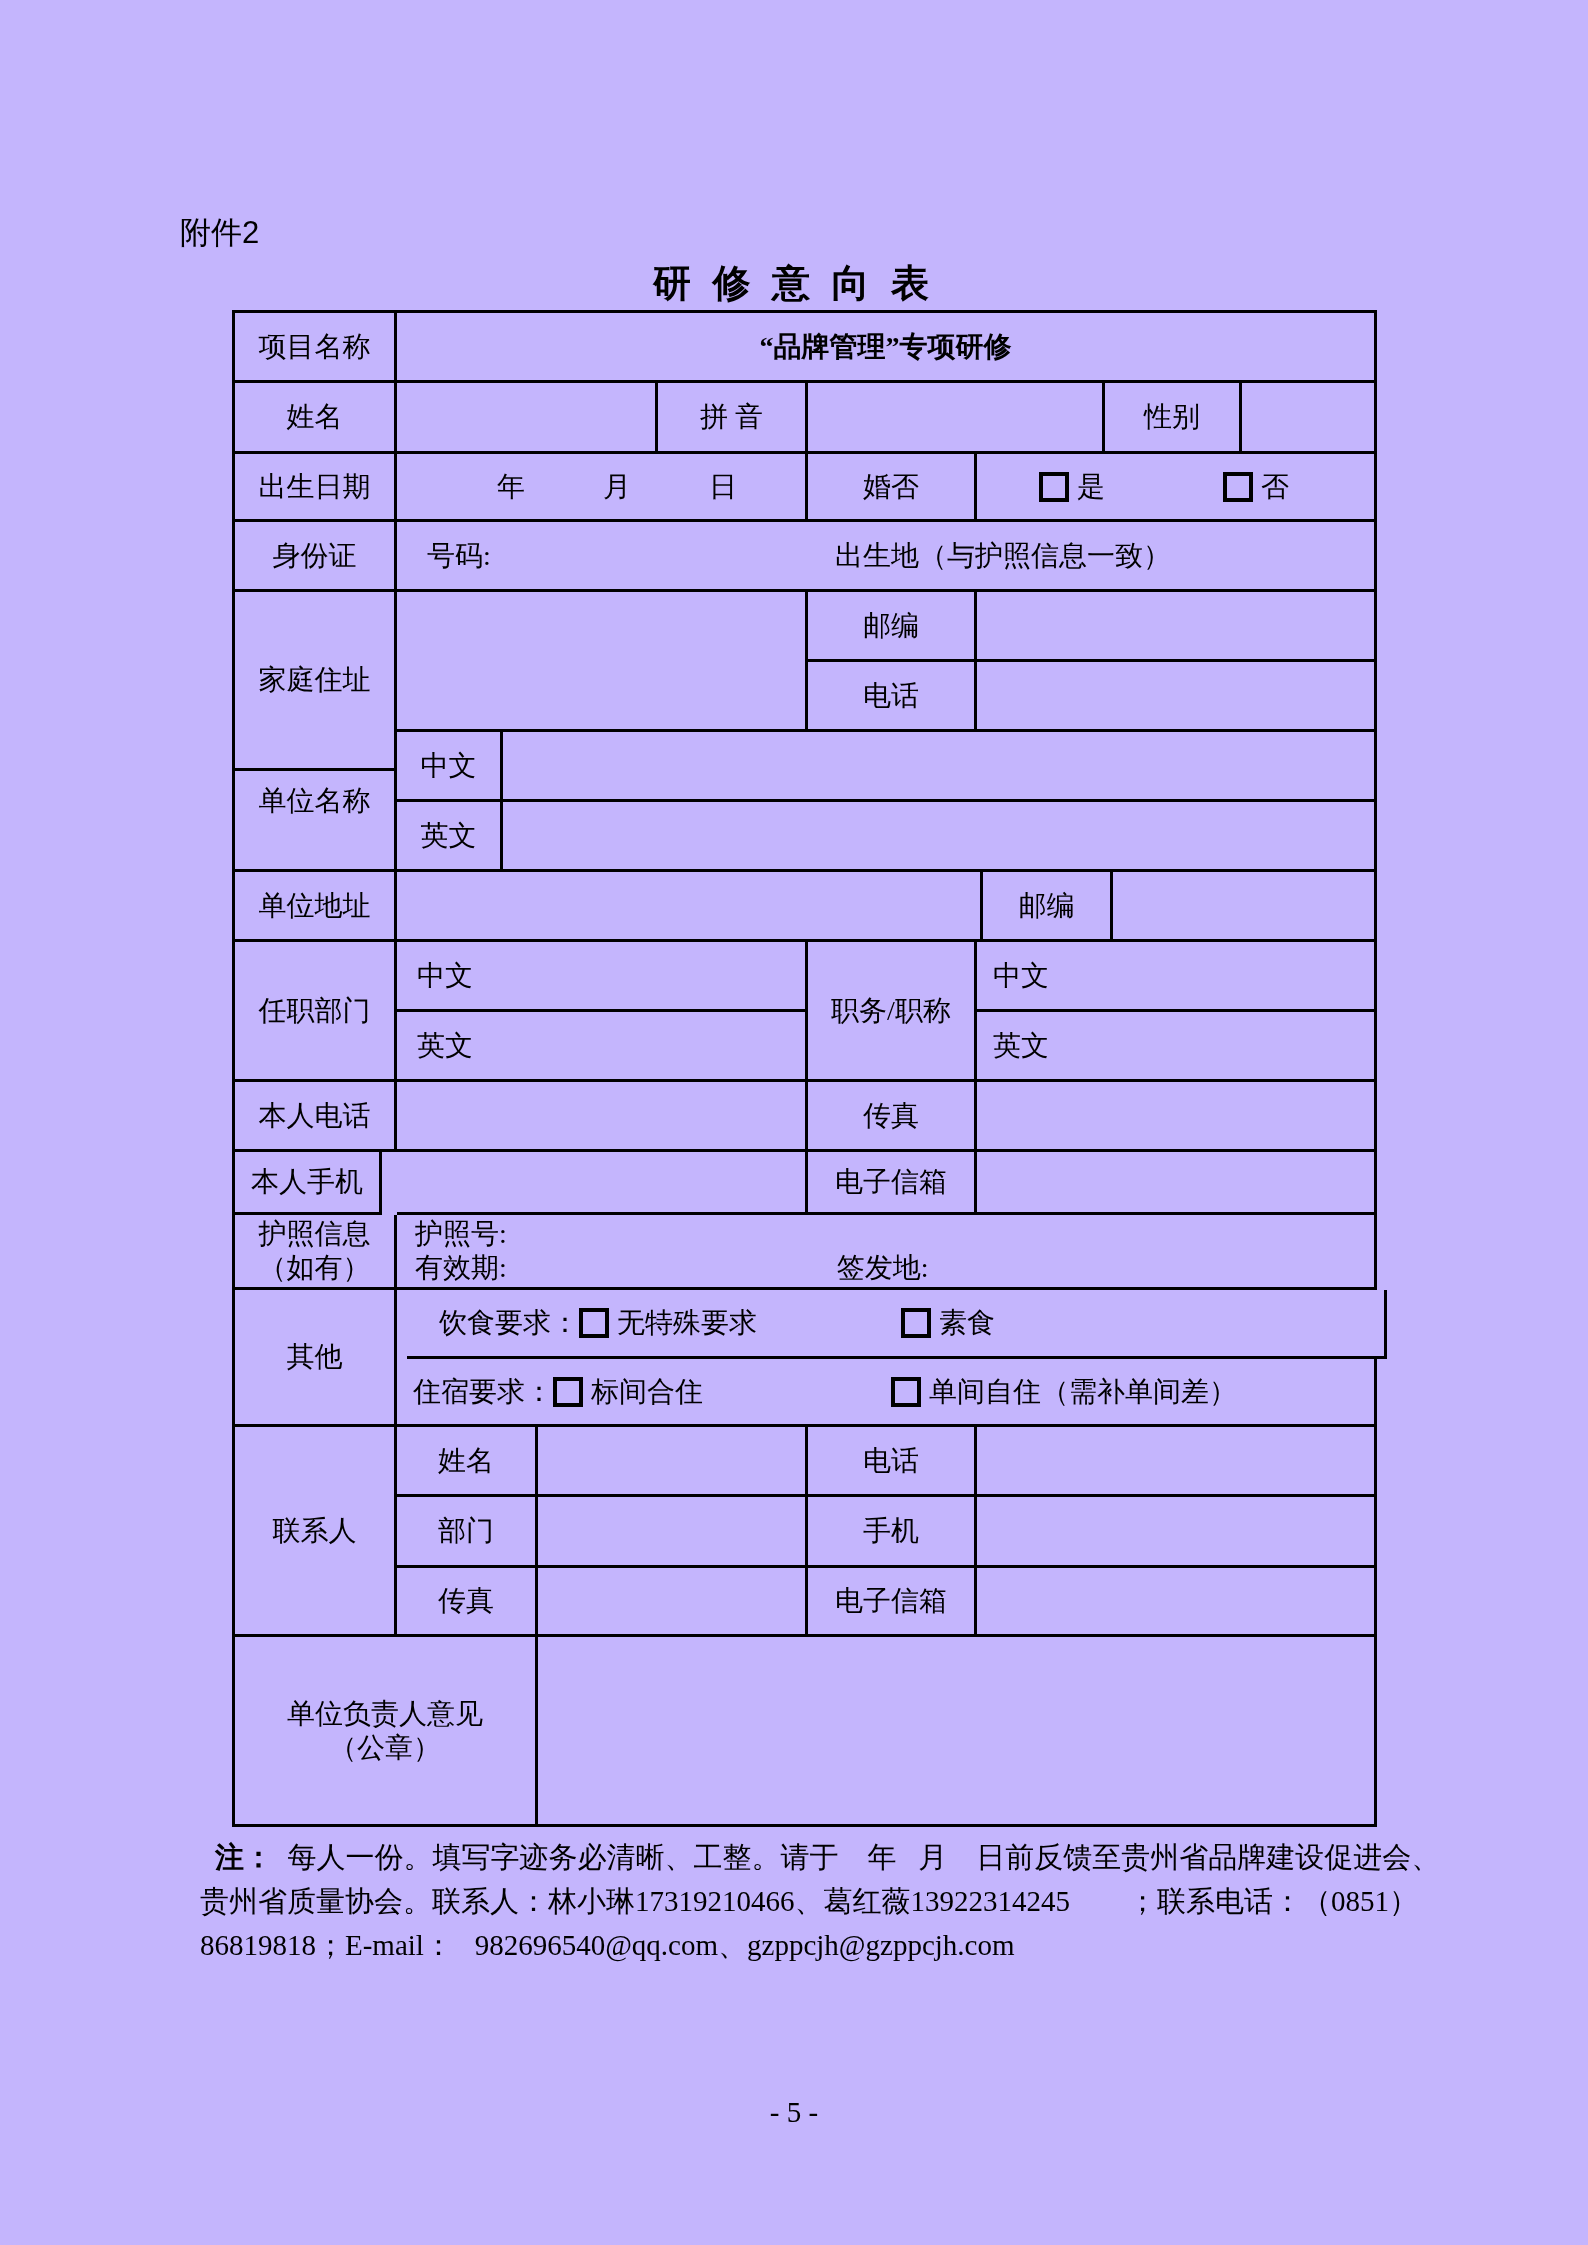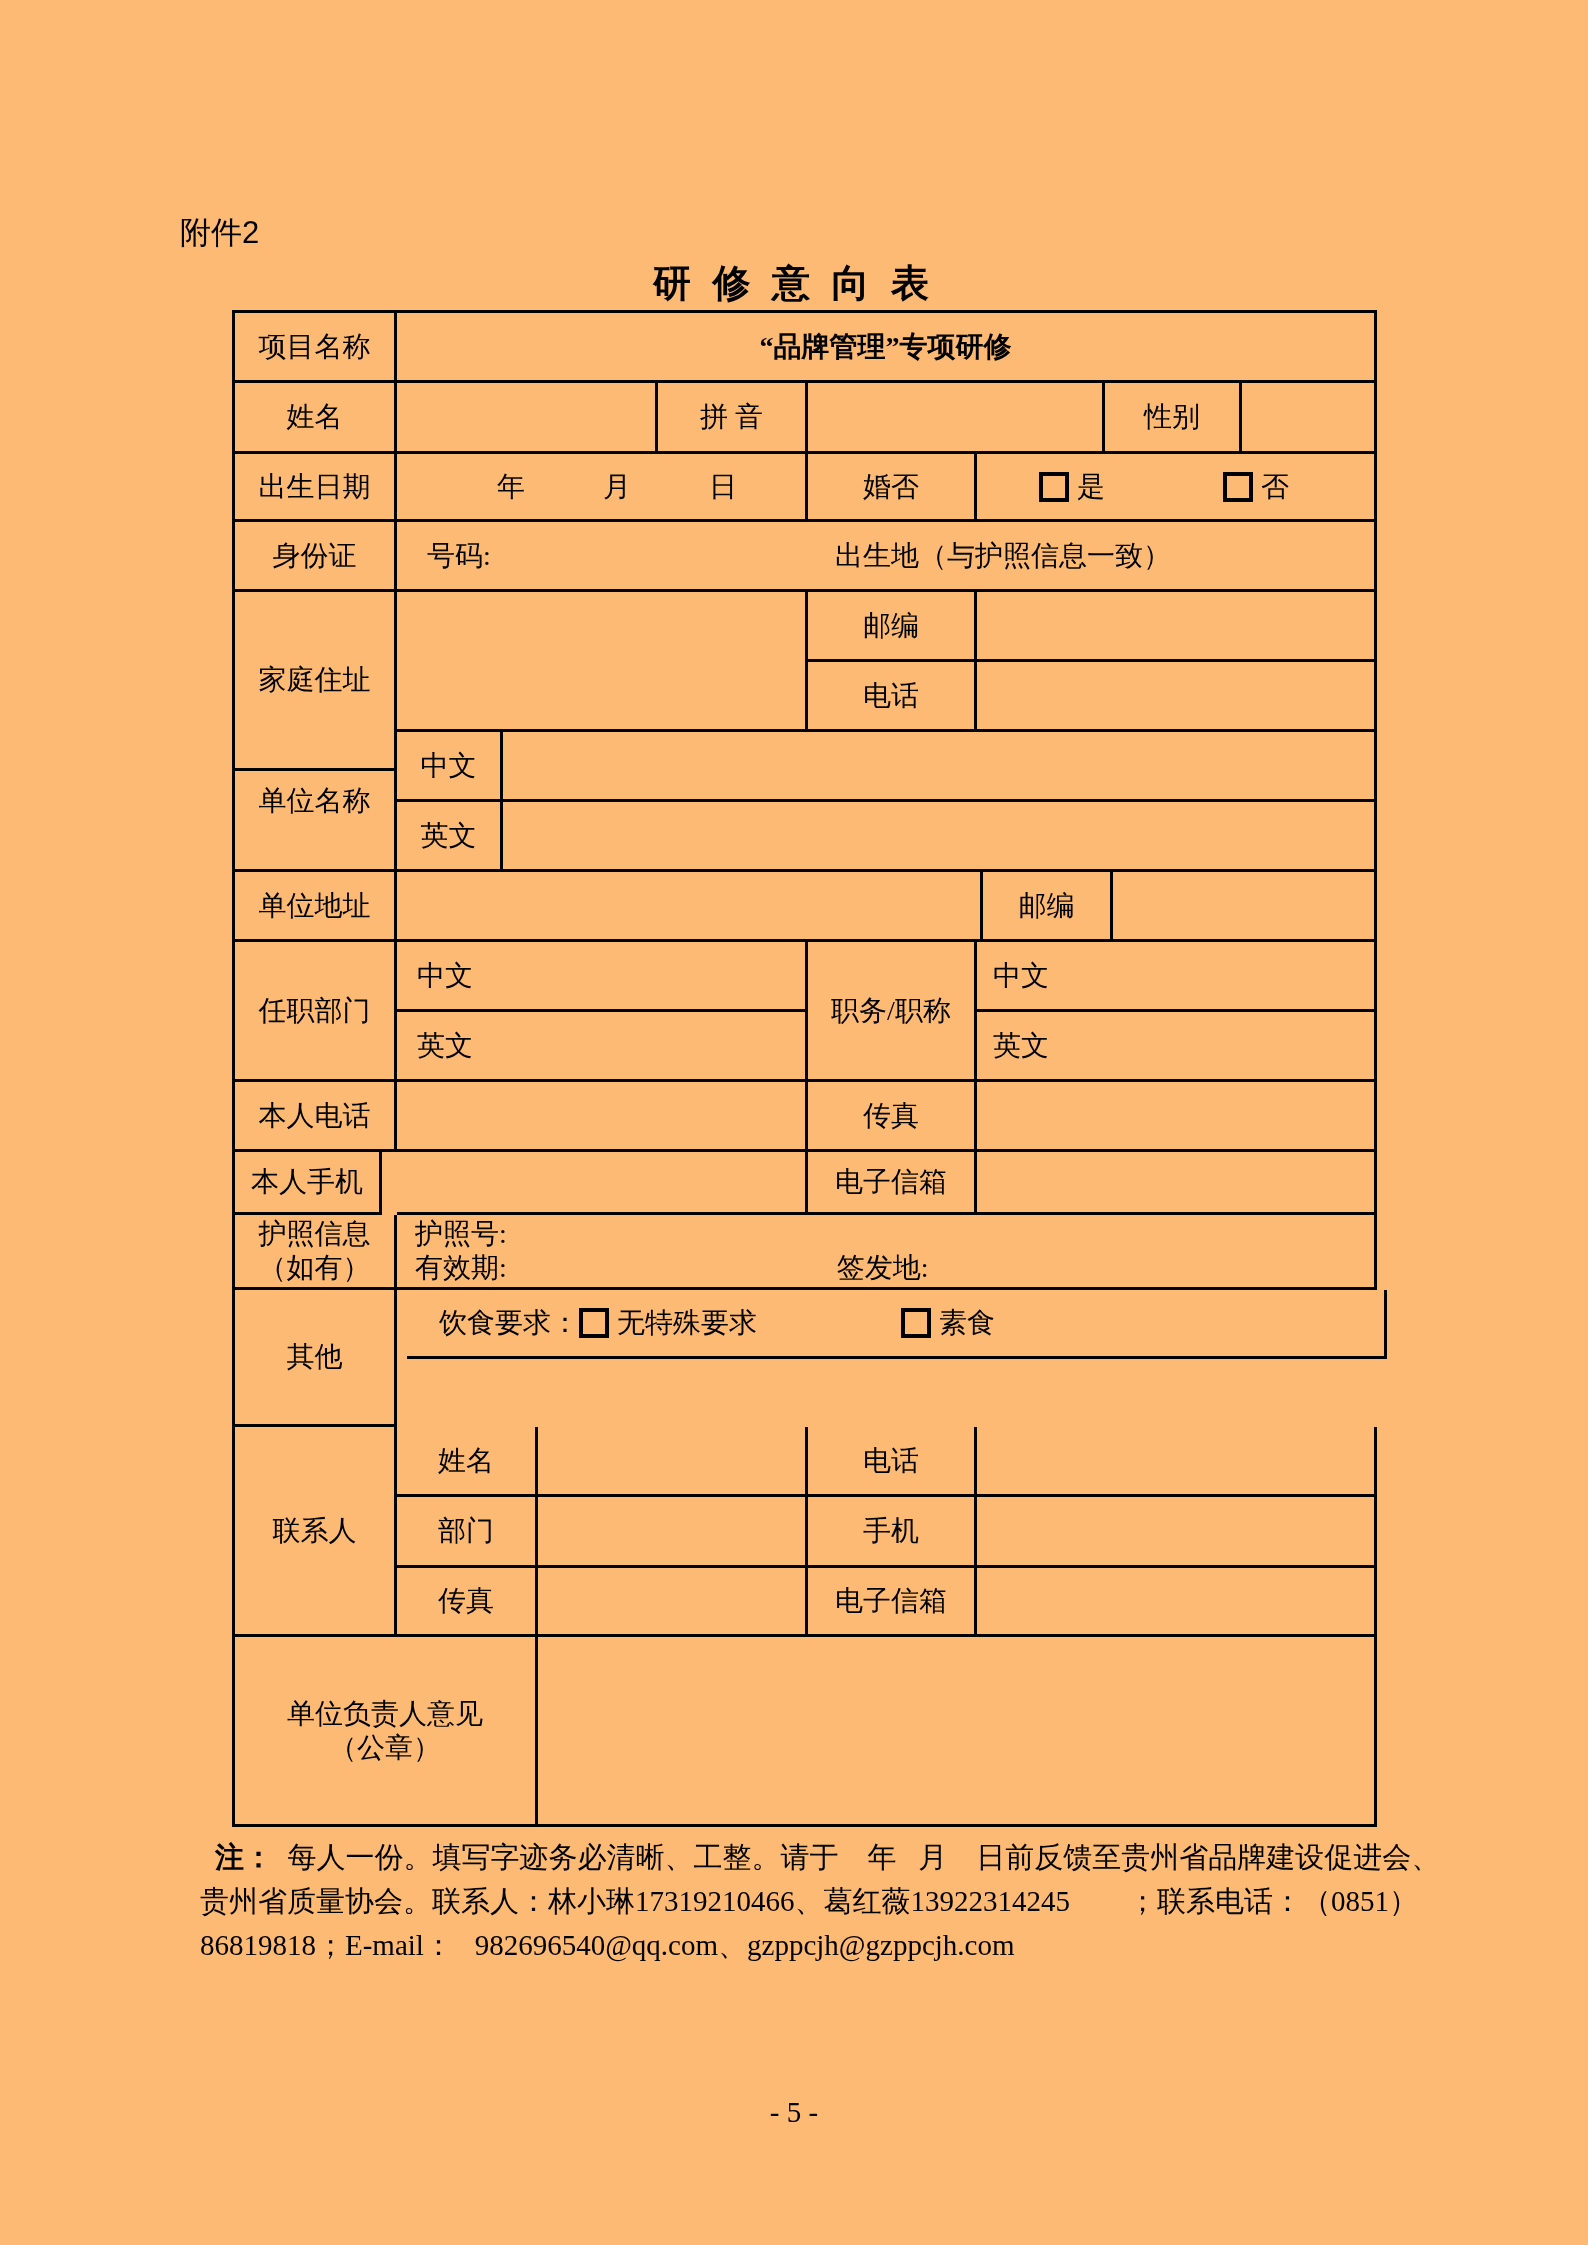--- a/index.html
+++ b/index.html
@@ -1,17 +1,17 @@
 <!DOCTYPE html>
 <html><head>
 <meta charset="utf-8">
 <style>
   html,body{margin:0;padding:0;background:#888;}
   .page{
-    position:relative;width:1588px;height:2245px;background:#fdba74;
+    position:relative;width:1588px;height:2245px;background:#c4b5fd;
     font-family:"Liberation Serif","DejaVu Serif",serif;color:#000;overflow:hidden;text-decoration:underline;
   }
   .attachment{position:absolute;left:180px;top:212px;font-size:31px;
     font-family:"Liberation Sans","DejaVu Sans",sans-serif;}
   .doc-title{position:absolute;left:0;top:258px;width:100%;text-align:center;
     font-size:38px;font-weight:bold;letter-spacing:6px;}
   .form-table{position:absolute;left:232px;top:310px;width:1145px;height:1517px;
     border-top:3px solid #000;border-left:3px solid #000;box-sizing:border-box;}
   .cell{position:absolute;box-sizing:border-box;display:flex;align-items:center;
     justify-content:center;border-right:3px solid #000;border-bottom:3px solid #000;
@@ -118,20 +118,31 @@
       <span>饮食要求：</span>
       <span class="opt">
           <span class="cb"></span>
           <span>无特殊要求</span>
         </span>
       <span class="opt" style="position:absolute;left:494px">
           <span class="cb"></span>
           <span>素食</span>
         </span>
     </div>
+    <div class="cell left" style="left:162px;top:1046px;width:980px;height:68px;padding-left:16px">
+      <span>住宿要求：</span>
+      <span class="opt">
+          <span class="cb"></span>
+          <span>标间合住</span>
+        </span>
+      <span class="opt" style="position:absolute;left:494px">
+          <span class="cb"></span>
+          <span>单间自住（需补单间差）</span>
+        </span>
+    </div>
 
     <div class="cell" style="left:0;top:1114px;width:162px;height:210px">联系人</div>
     <div class="cell" style="left:162px;top:1114px;width:141px;height:70px">姓名</div>
     <div class="cell" style="left:303px;top:1114px;width:270px;height:70px"></div>
     <div class="cell" style="left:573px;top:1114px;width:169px;height:70px">电话</div>
     <div class="cell" style="left:742px;top:1114px;width:400px;height:70px"></div>
     <div class="cell" style="left:162px;top:1184px;width:141px;height:71px">部门</div>
     <div class="cell" style="left:303px;top:1184px;width:270px;height:71px"></div>
     <div class="cell" style="left:573px;top:1184px;width:169px;height:71px">手机</div>
     <div class="cell" style="left:742px;top:1184px;width:400px;height:71px"></div>

